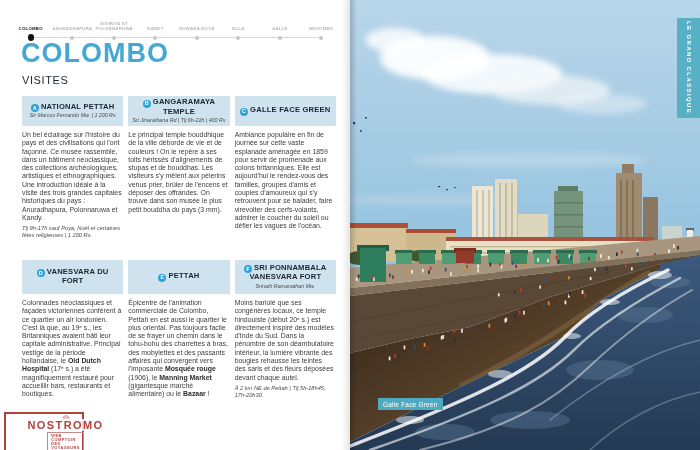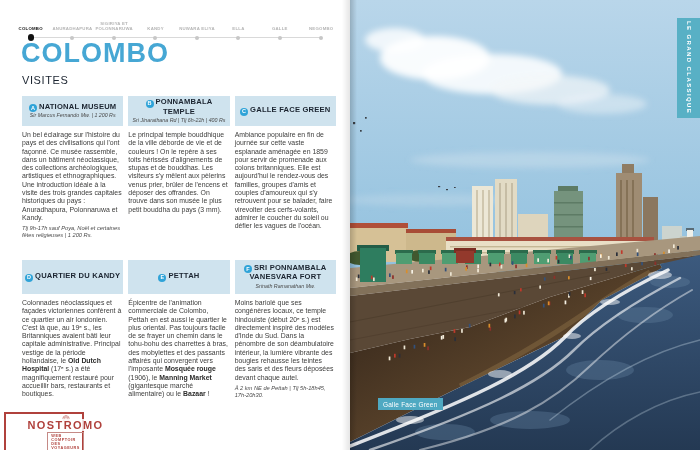--- a/index.html
+++ b/index.html
@@ -131,42 +131,42 @@
         </div>
     </div>
   </div>
 
   <div class="page-title">COLOMBO</div>
   <div class="section-heading">VISITES</div>
 
   <div class="cards-grid">
       <div class="card">
         <div class="card-head r1">
-          <div class="head-text"><span class="badge">A</span><span>NATIONAL MUSEUM</span></div>
+          <div class="head-text"><span class="badge">A</span><span>NATIONAL PETTAH</span></div>
           <div class="card-sub">Sir Marcus Fernando Mw. | 1 200 Rs</div>
         </div>
         <p class="card-body"><span>Un bel éclairage sur l'histoire du pays et des civilisations qui l'ont façonné. Ce musée rassemble, dans un bâtiment néoclassique, des collections archéologiques, artistiques et ethnographiques. Une introduction idéale à la visite des trois grandes capitales historiques du pays : Anuradhapura, Polonnaruwa et Kandy.</span></p>
         <div class="card-foot">Tlj 9h-17h sauf Poya, Noël et certaines fêtes religieuses | 1 200 Rs.</div>
       </div>
       <div class="card">
         <div class="card-head r1">
-          <div class="head-text"><span class="badge">B</span><span>PONNAMBALA TEMPLE</span></div>
+          <div class="head-text"><span class="badge">B</span><span>GANGARAMAYA TEMPLE</span></div>
           <div class="card-sub">Sri Jinarathana Rd | Tlj 6h-22h | 400 Rs</div>
         </div>
         <p class="card-body"><span>Le principal temple bouddhique de la ville déborde de vie et de couleurs ! On le repère à ses toits hérissés d'alignements de stupas et de bouddhas. Les visiteurs s'y mêlent aux pèlerins venus prier, brûler de l'encens et déposer des offrandes. On trouve dans son musée le plus petit bouddha du pays (3 mm).</span></p>
       </div>
       <div class="card">
         <div class="card-head r1">
           <div class="head-text"><span class="badge">C</span><span>GALLE FACE GREEN</span></div>
         </div>
         <p class="card-body"><span>Ambiance populaire en fin de journée sur cette vaste esplanade aménagée en 1859 pour servir de promenade aux colons britanniques. Elle est aujourd'hui le rendez-vous des familles, groupes d'amis et couples d'amoureux qui s'y retrouvent pour se balader, faire virevolter des cerfs-volants, admirer le coucher du soleil ou défier les vagues de l'océan.</span></p>
       </div>
       <div class="card">
         <div class="card-head r2">
-          <div class="head-text"><span class="badge">D</span><span>QUARTIER DU KANDY</span></div>
+          <div class="head-text"><span class="badge">D</span><span>VANESVARA DU FORT</span></div>
         </div>
         <p class="card-body"><span>Colonnades néoclassiques et façades victoriennes confèrent à ce quartier un air londonien. C'est là que, au 19ᵉ s., les Britanniques avaient bâti leur capitale administrative. Principal vestige de la période hollandaise, le </span><span class="seg-bold">Old Dutch Hospital</span><span> (17ᵉ s.) a été magnifiquement restauré pour accueillir bars, restaurants et boutiques.</span></p>
       </div>
       <div class="card">
         <div class="card-head r2">
           <div class="head-text"><span class="badge">E</span><span>PETTAH</span></div>
         </div>
         <p class="card-body"><span>Épicentre de l'animation commerciale de Colombo, Pettah en est aussi le quartier le plus oriental. Pas toujours facile de se frayer un chemin dans le tohu-bohu des charrettes à bras, des mobylettes et des passants affairés qui convergent vers l'imposante </span><span class="seg-bold">Mosquée rouge</span><span> (1906), le </span><span class="seg-bold">Manning Market</span><span> (gigantesque marché alimentaire) ou le </span><span class="seg-bold">Bazaar</span><span> !</span></p>
       </div>
       <div class="card">

